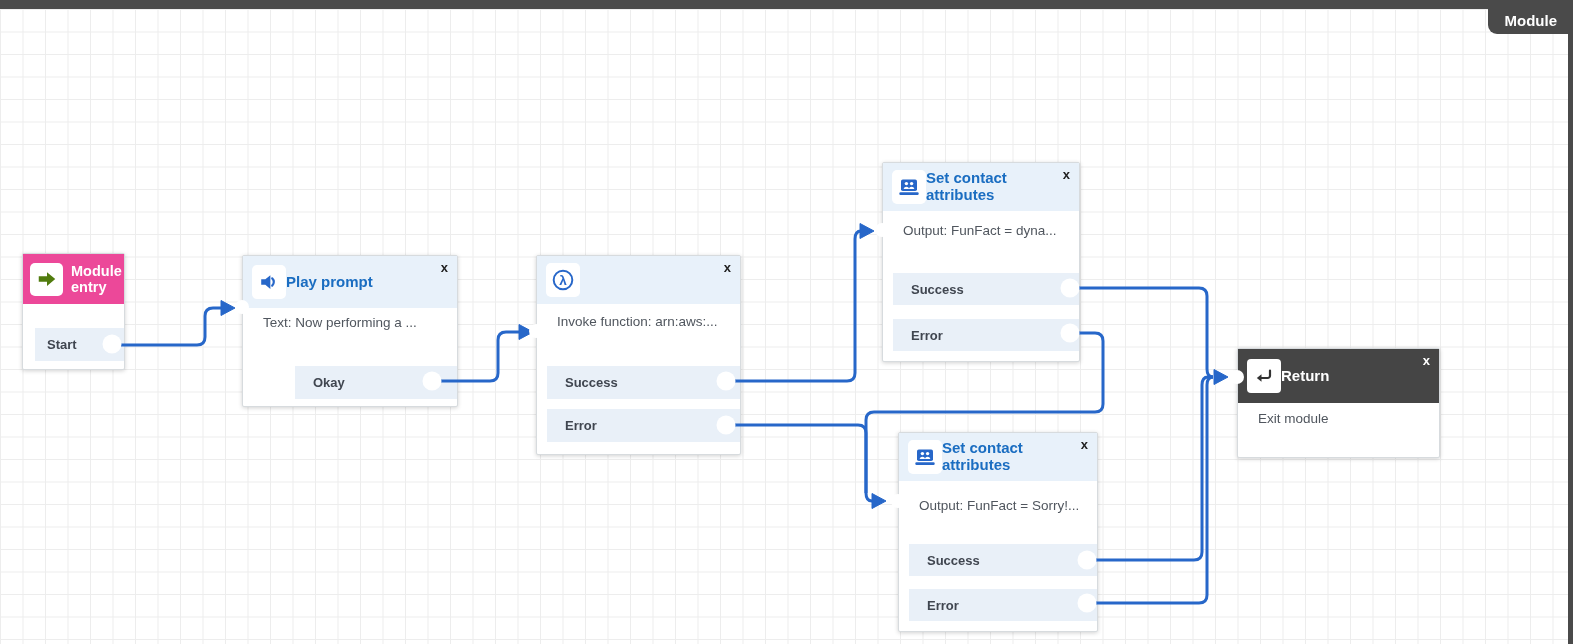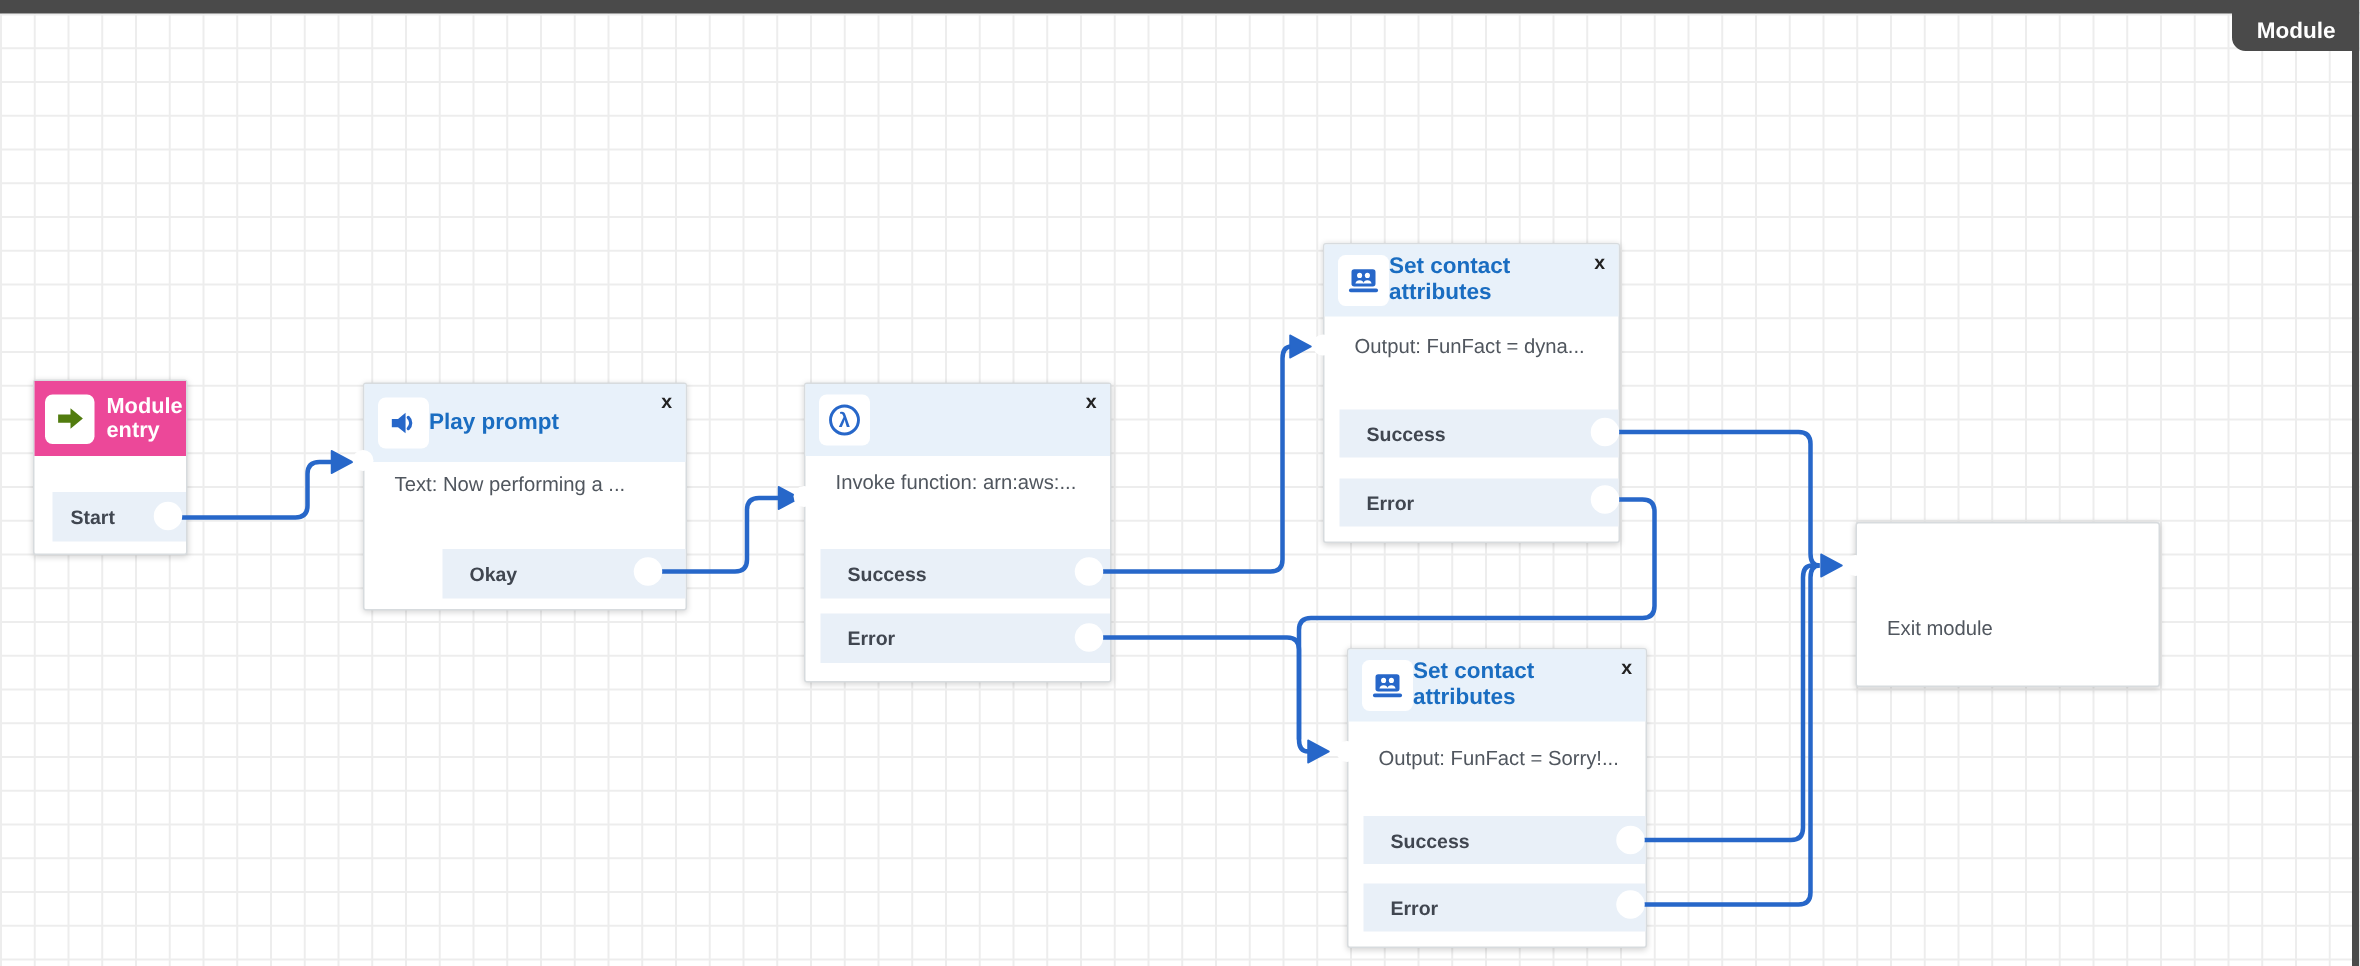--- a/index.html
+++ b/index.html
@@ -164,20 +164,29 @@
     <div class="desc">Output: FunFact = Sorry!...</div>
     <div class="row r1">
       <span>Success</span>
     </div>
     <div class="row r2">
       <span>Error</span>
     </div>
   </div>
 
   <div class="node" id="n-return">
+    <div class="hdr hdr-dark">
+      <span class="icbox">
+        <svg width="24" height="24" viewBox="0 0 24 24">
+          <path d="M18 6.5 v5.2 a2.3 2.3 0 0 1 -2.3 2.3 H8.5" fill="none" stroke="#333" stroke-width="2.2" stroke-linecap="round"></path>
+          <path d="M9.5 10.2 L4.8 14 l4.7 3.8 Z" fill="#333"></path>
+        </svg>
+      </span>
+      <span class="ttl ttl-light" style="font-size:15px">Return</span>
+    </div>
     <button class="close" style="color:#fff">x</button>
     <div class="desc">Exit module</div>
   </div>
 
   <svg class="edges">
       <path d="M 112 345 H 197 Q 205 345 205 337 V 316 Q 205 308 213 308 H 221" class="edge"></path>
       <path d="M 235 308 L 221 300.5 L 221 315.5 Z" class="arrowhead"></path>
       <path d="M 432 381 H 490 Q 498 381 498 373 V 340 Q 498 332 506 332 H 519" class="edge"></path>
       <path d="M 533 332 L 519 324.5 L 519 339.5 Z" class="arrowhead"></path>
       <path d="M 727 381 H 847 Q 855 381 855 373 V 239 Q 855 231 861 231" class="edge"></path>

